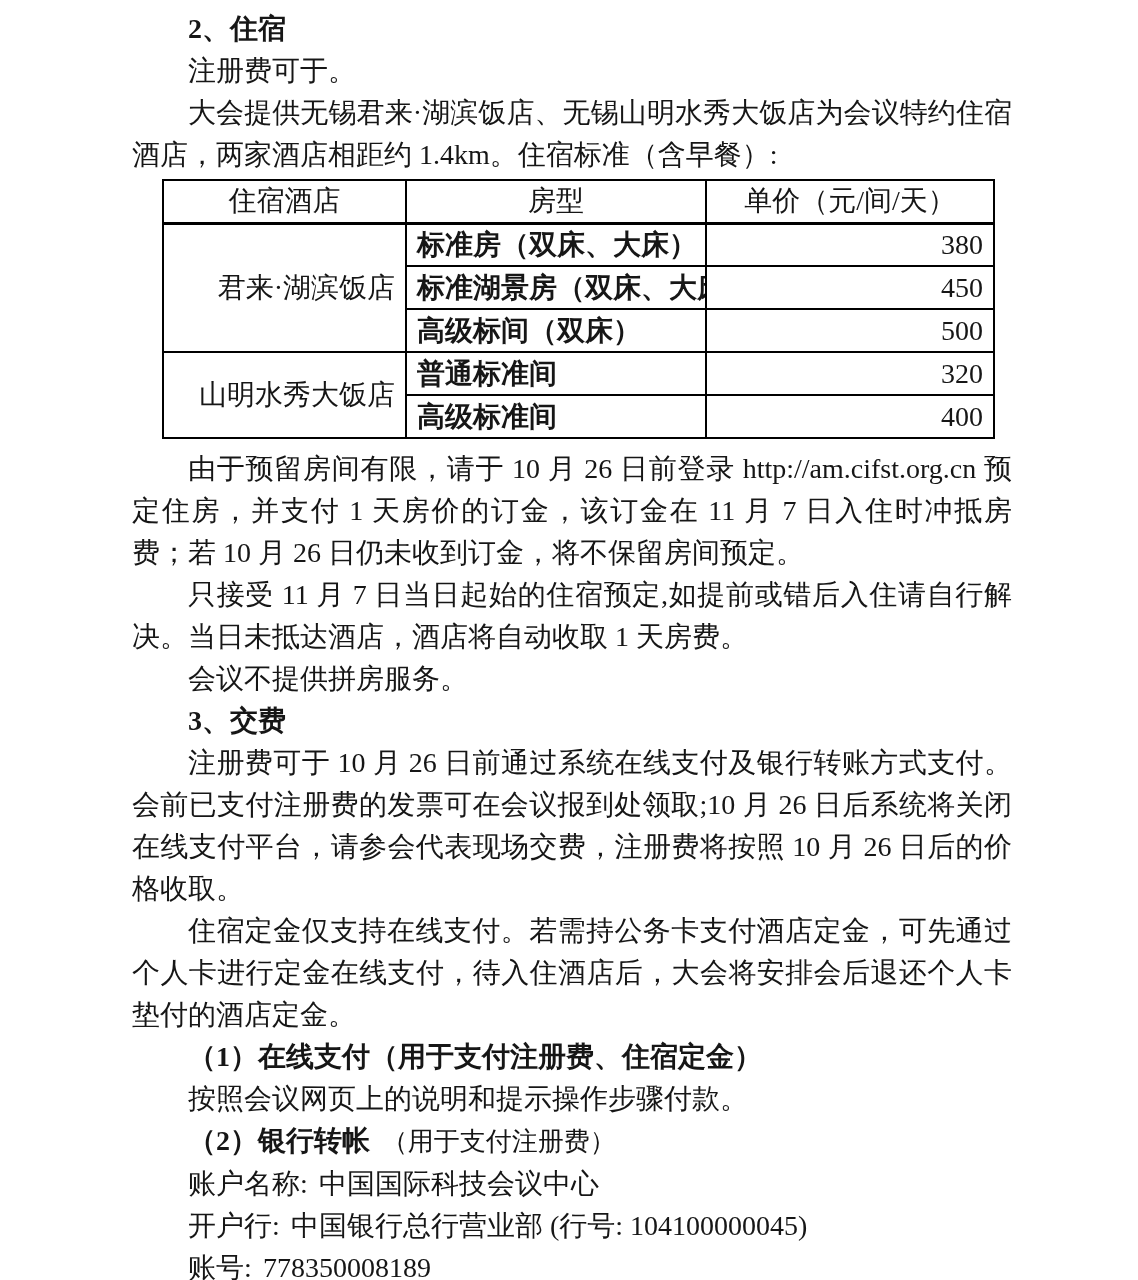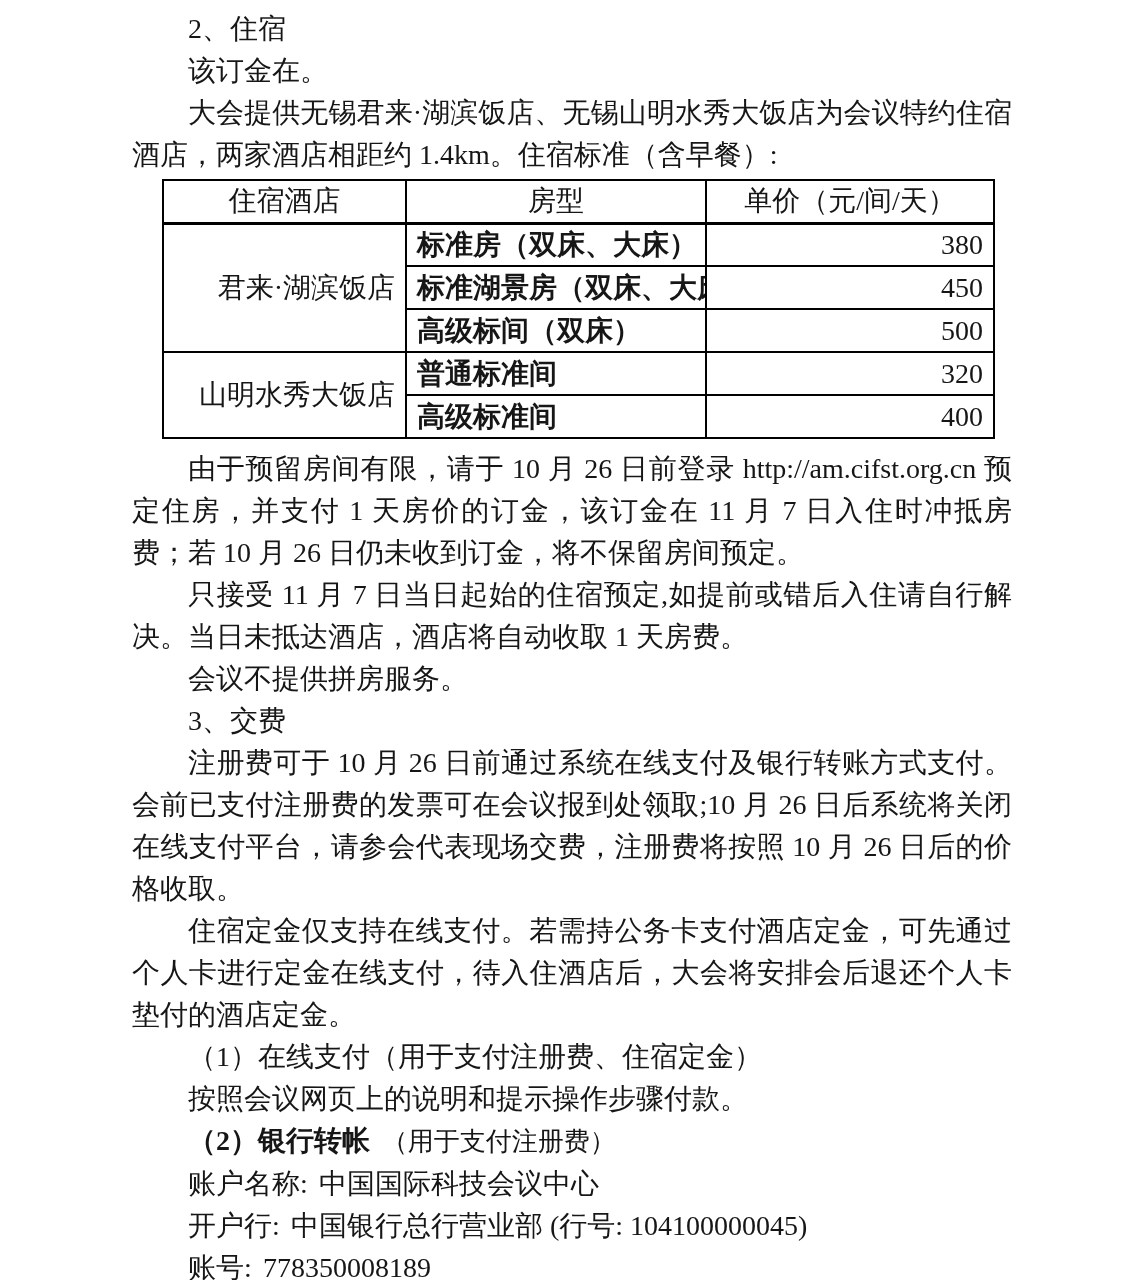--- a/index.html
+++ b/index.html
@@ -16,21 +16,21 @@
     overflow: hidden;
   }
   p {
     margin: 0;
     line-height: 42px;
     text-align: justify;
     text-justify: inter-ideograph;
   }
   .indent { text-indent: 2em; }
   .bold { font-weight: bold; }
-  .heading { font-weight: normal; }
+  .heading { font-weight: bold; }
   .note {
     font-weight: normal;
     font-size: 26px;
     margin-left: 0.45em;
   }
   .label { margin-right: 0.4em; }
   table.hotel-table {
     border-collapse: collapse;
     margin: 3px 0 9px 30px;
     table-layout: fixed;
@@ -58,21 +58,21 @@
   .col-room  { width: 300px; }
   .col-price { width: 288px; }
 </style>
 </head>
 <body>
 
 <div class="page">
 
   <p class="heading indent">2、住宿</p>
 
-  <p class="indent">该订金在。</p>
+  <p class="indent">注册费可于。</p>
 
   <p class="indent">大会提供无锡君来·湖滨饭店、无锡山明水秀大饭店为会议特约住宿酒店，两家酒店相距约 1.4km。住宿标准（含早餐）:</p>
 
   <table class="hotel-table">
     <colgroup>
       <col class="col-hotel">
       <col class="col-room">
       <col class="col-price">
     </colgroup>
     <thead>

